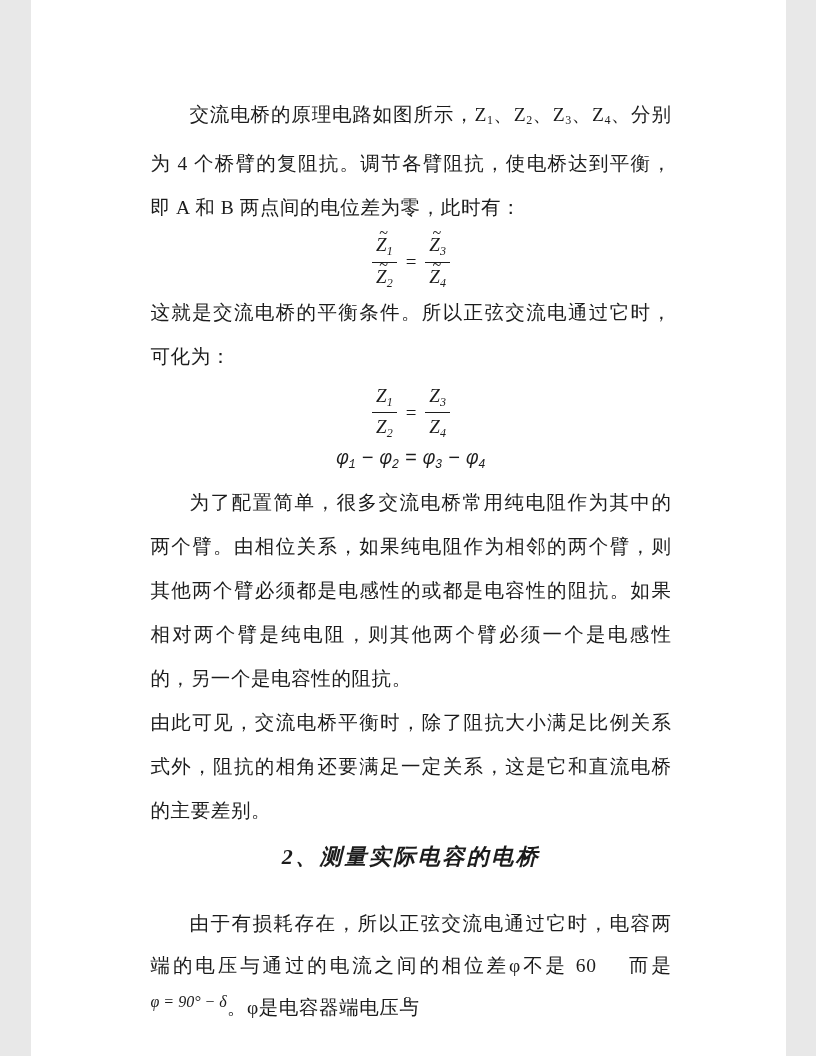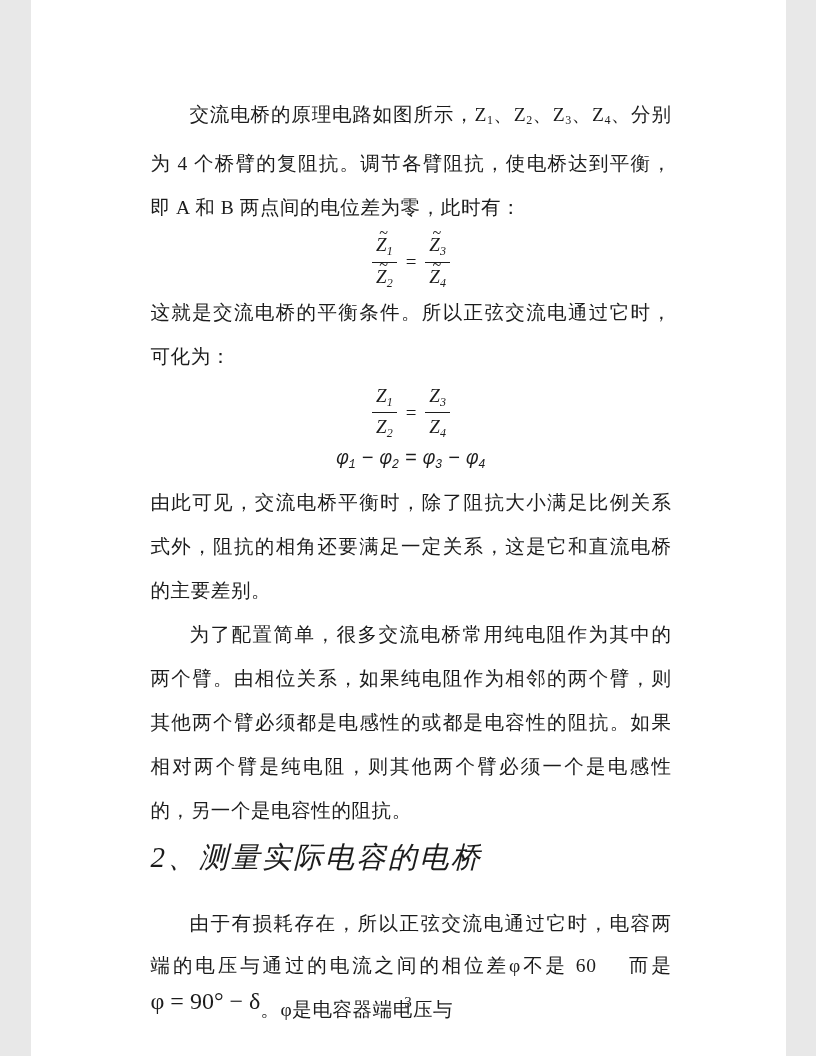--- a/index.html
+++ b/index.html
@@ -32,24 +32,24 @@
   .frac .num { border-bottom:1.4px solid #1c1c1c; padding:0 4px 3px; }
   .frac .den { padding:3px 4px 0; }
   .it { font-style:italic; }
   .fsub { font-size:12px; vertical-align:-4px; font-style:italic; }
   .feq { margin:0 9px; }
   .op { margin:0 6px; }
   .zt { position:relative; display:inline-block; font-style:italic; }
   .zt .tld { position:absolute; top:-0.62em; left:0.2em; font-size:0.85em; font-style:normal; }
 
   h2.heading {
-    font-size:29px; font-weight:normal; font-style:italic;
-    letter-spacing:2.5px; line-height:44px; margin:2px 0 24px;
+    font-size:22px; font-weight:bold; font-style:italic;
+    letter-spacing:2.5px; line-height:44px; margin:2px 0 24px;text-align:center;
   }
-  .inline-f { font-size:24px; letter-spacing:0;
+  .inline-f { font-style:italic; font-size:16px; letter-spacing:0;
     position:relative; top:-7px; white-space:nowrap; }
   .pageno {
     position:absolute; left:0; bottom:46px; width:100%;
     text-align:center; font-size:15px; letter-spacing:0; line-height:1;
   }
 </style>
 </head>
 <body>
 
 <div class="page">
@@ -77,23 +77,23 @@
     </span>
     <span class="feq">=</span>
     <span class="frac">
       <span class="num"><span class="it">Z</span><sub class="fsub">3</sub></span>
       <span class="den"><span class="it">Z</span><sub class="fsub">4</sub></span>
     </span>
   </div>
 
   <div class="formula" id="f3"><span class="it">φ</span><sub class="fsub">1</sub><span class="op">−</span><span class="it">φ</span><sub class="fsub">2</sub><span class="op">=</span><span class="it">φ</span><sub class="fsub">3</sub><span class="op">−</span><span class="it">φ</span><sub class="fsub">4</sub></div>
 
+  <p class="body indent">为了配置简单，很多交流电桥常用纯电阻作为其中的两个臂。由相位关系，如果纯电阻作为相邻的两个臂，则其他两个臂必须都是电感性的或都是电容性的阻抗。如果相对两个臂是纯电阻，则其他两个臂必须一个是电感性的，另一个是电容性的阻抗。</p>
+
   <p class="body">由此可见，交流电桥平衡时，除了阻抗大小满足比例关系式外，阻抗的相角还要满足一定关系，这是它和直流电桥的主要差别。</p>
-
-  <p class="body indent">为了配置简单，很多交流电桥常用纯电阻作为其中的两个臂。由相位关系，如果纯电阻作为相邻的两个臂，则其他两个臂必须都是电感性的或都是电容性的阻抗。如果相对两个臂是纯电阻，则其他两个臂必须一个是电感性的，另一个是电容性的阻抗。</p>
 
   <h2 class="heading">2、测量实际电容的电桥</h2>
 
 
   <p class="body indent tight"><span>由于有损耗存在，所以正弦交流电通过它时，电容两端的电压与通过的电流之间的相位差φ不是 60　 而是</span><span class="inline-f"><span>φ</span><span> = 90° − </span><span>δ</span></span><span>。φ是电容器端电压与</span></p>
 
   <div class="pageno">3</div>
 
 </div>
 

